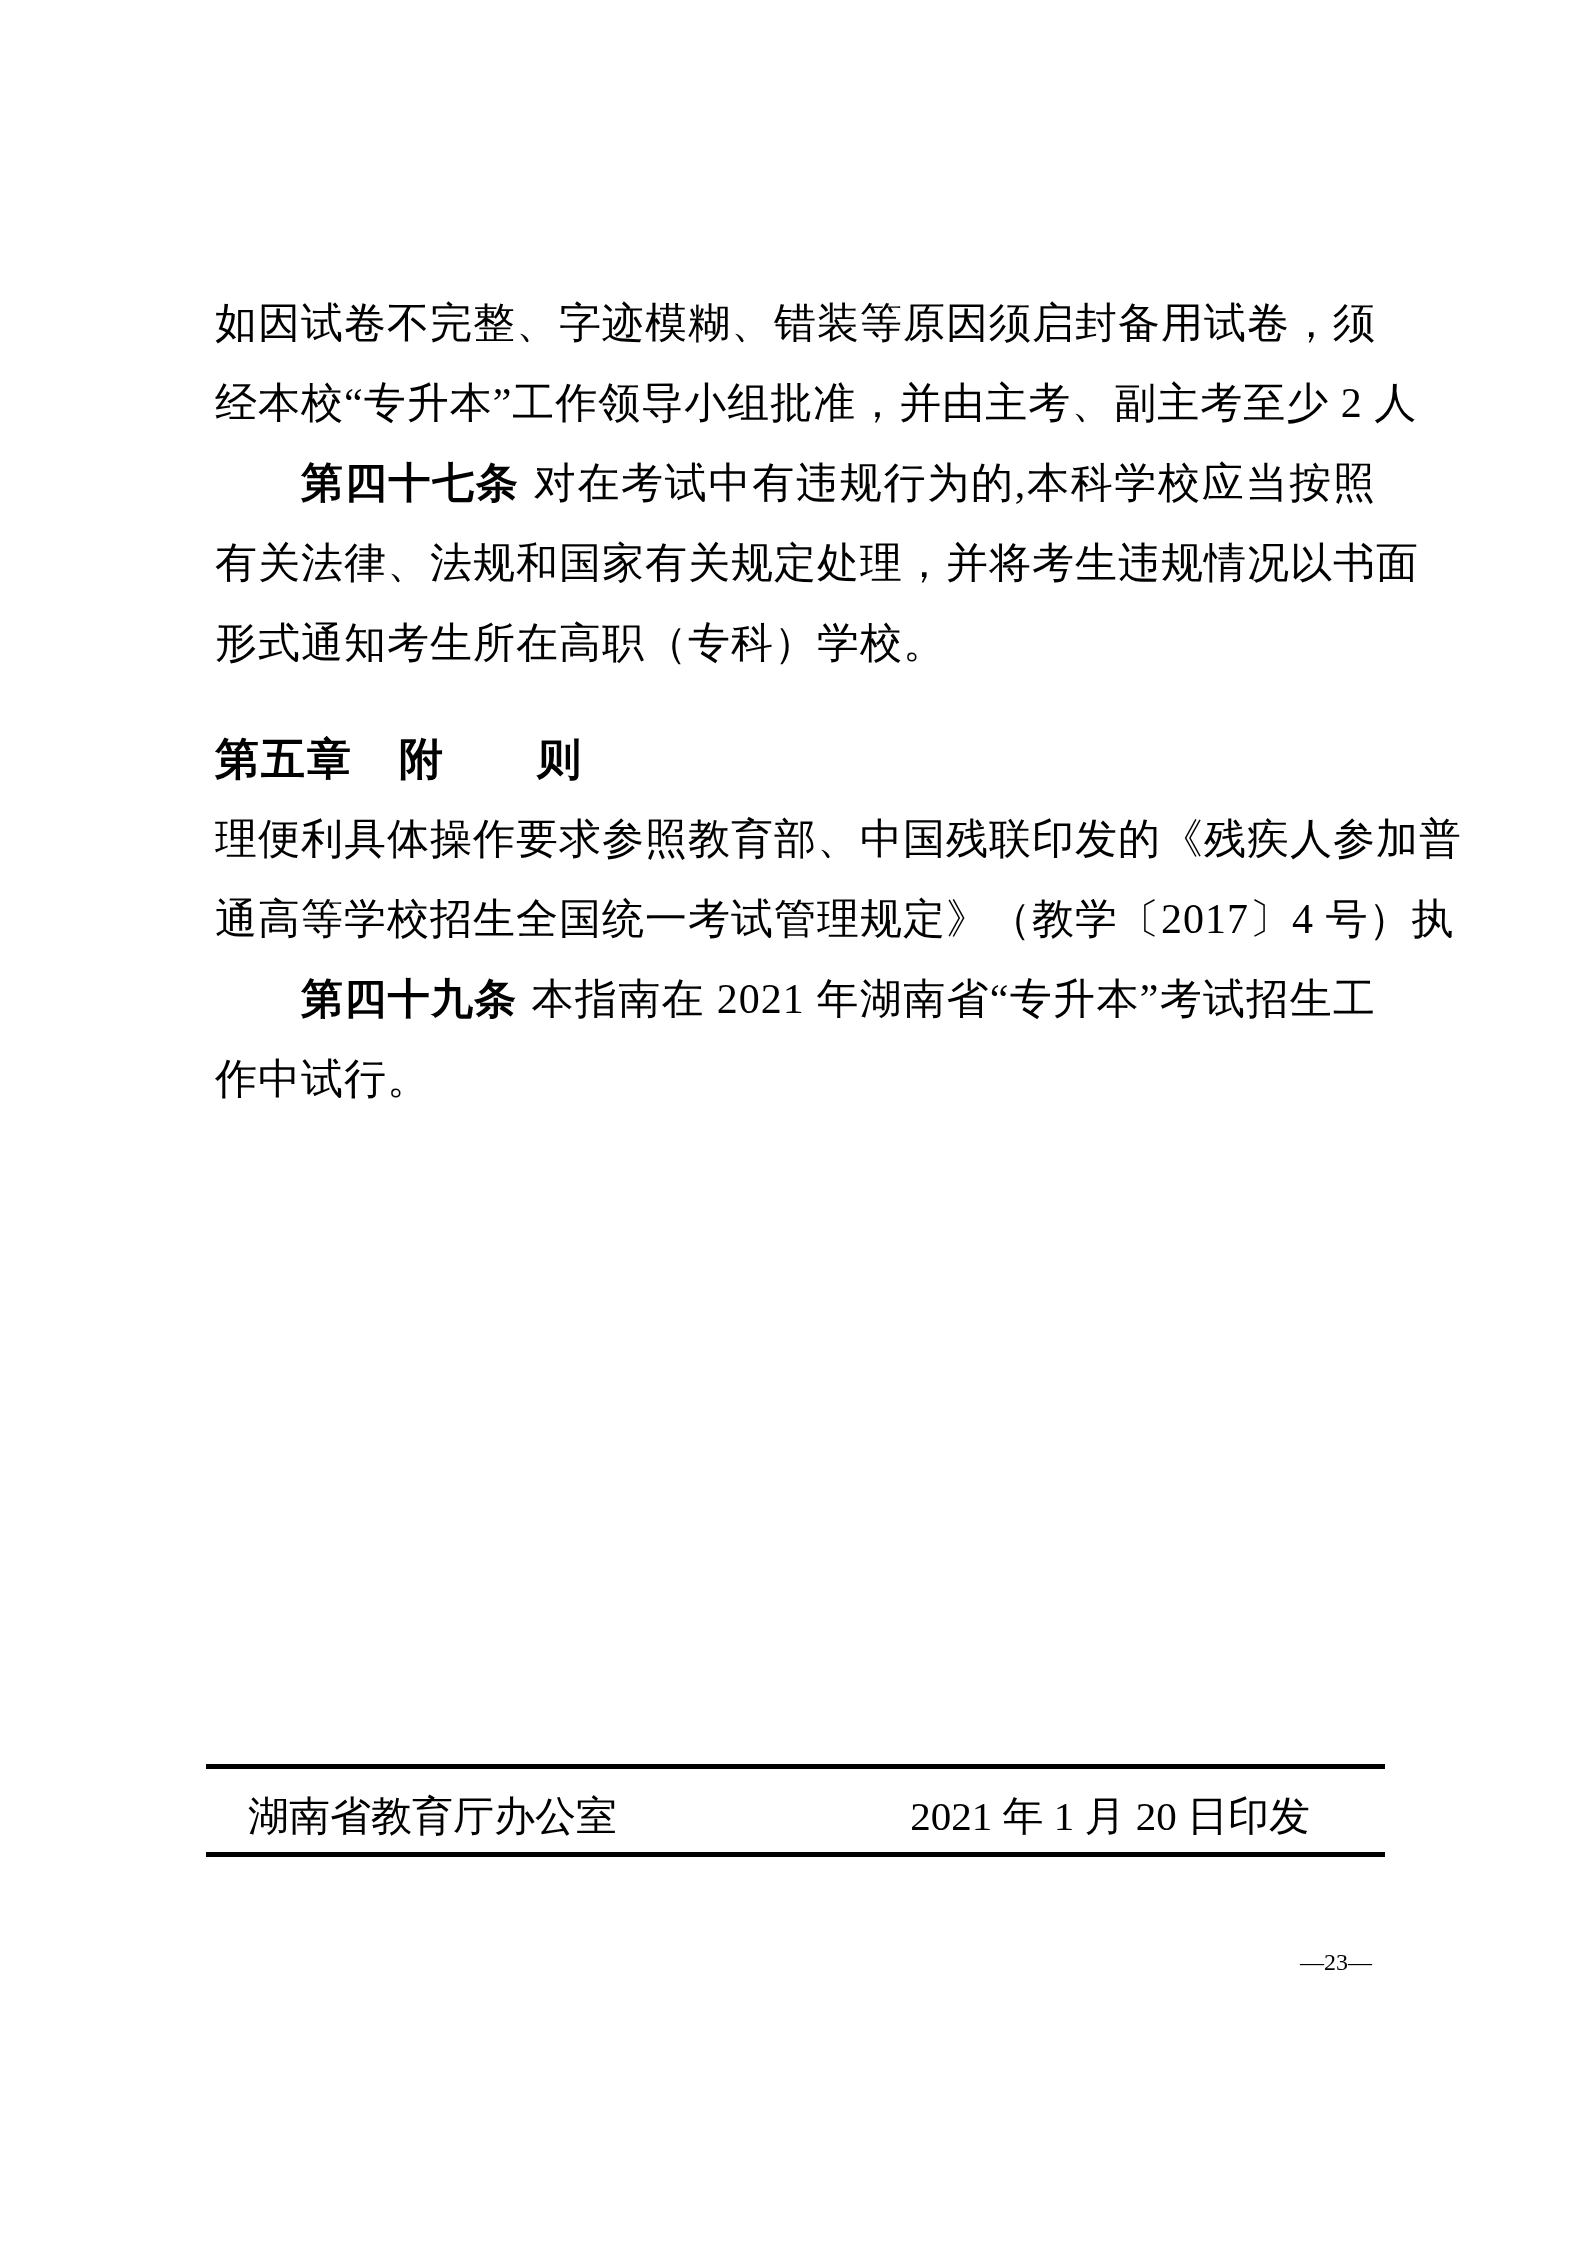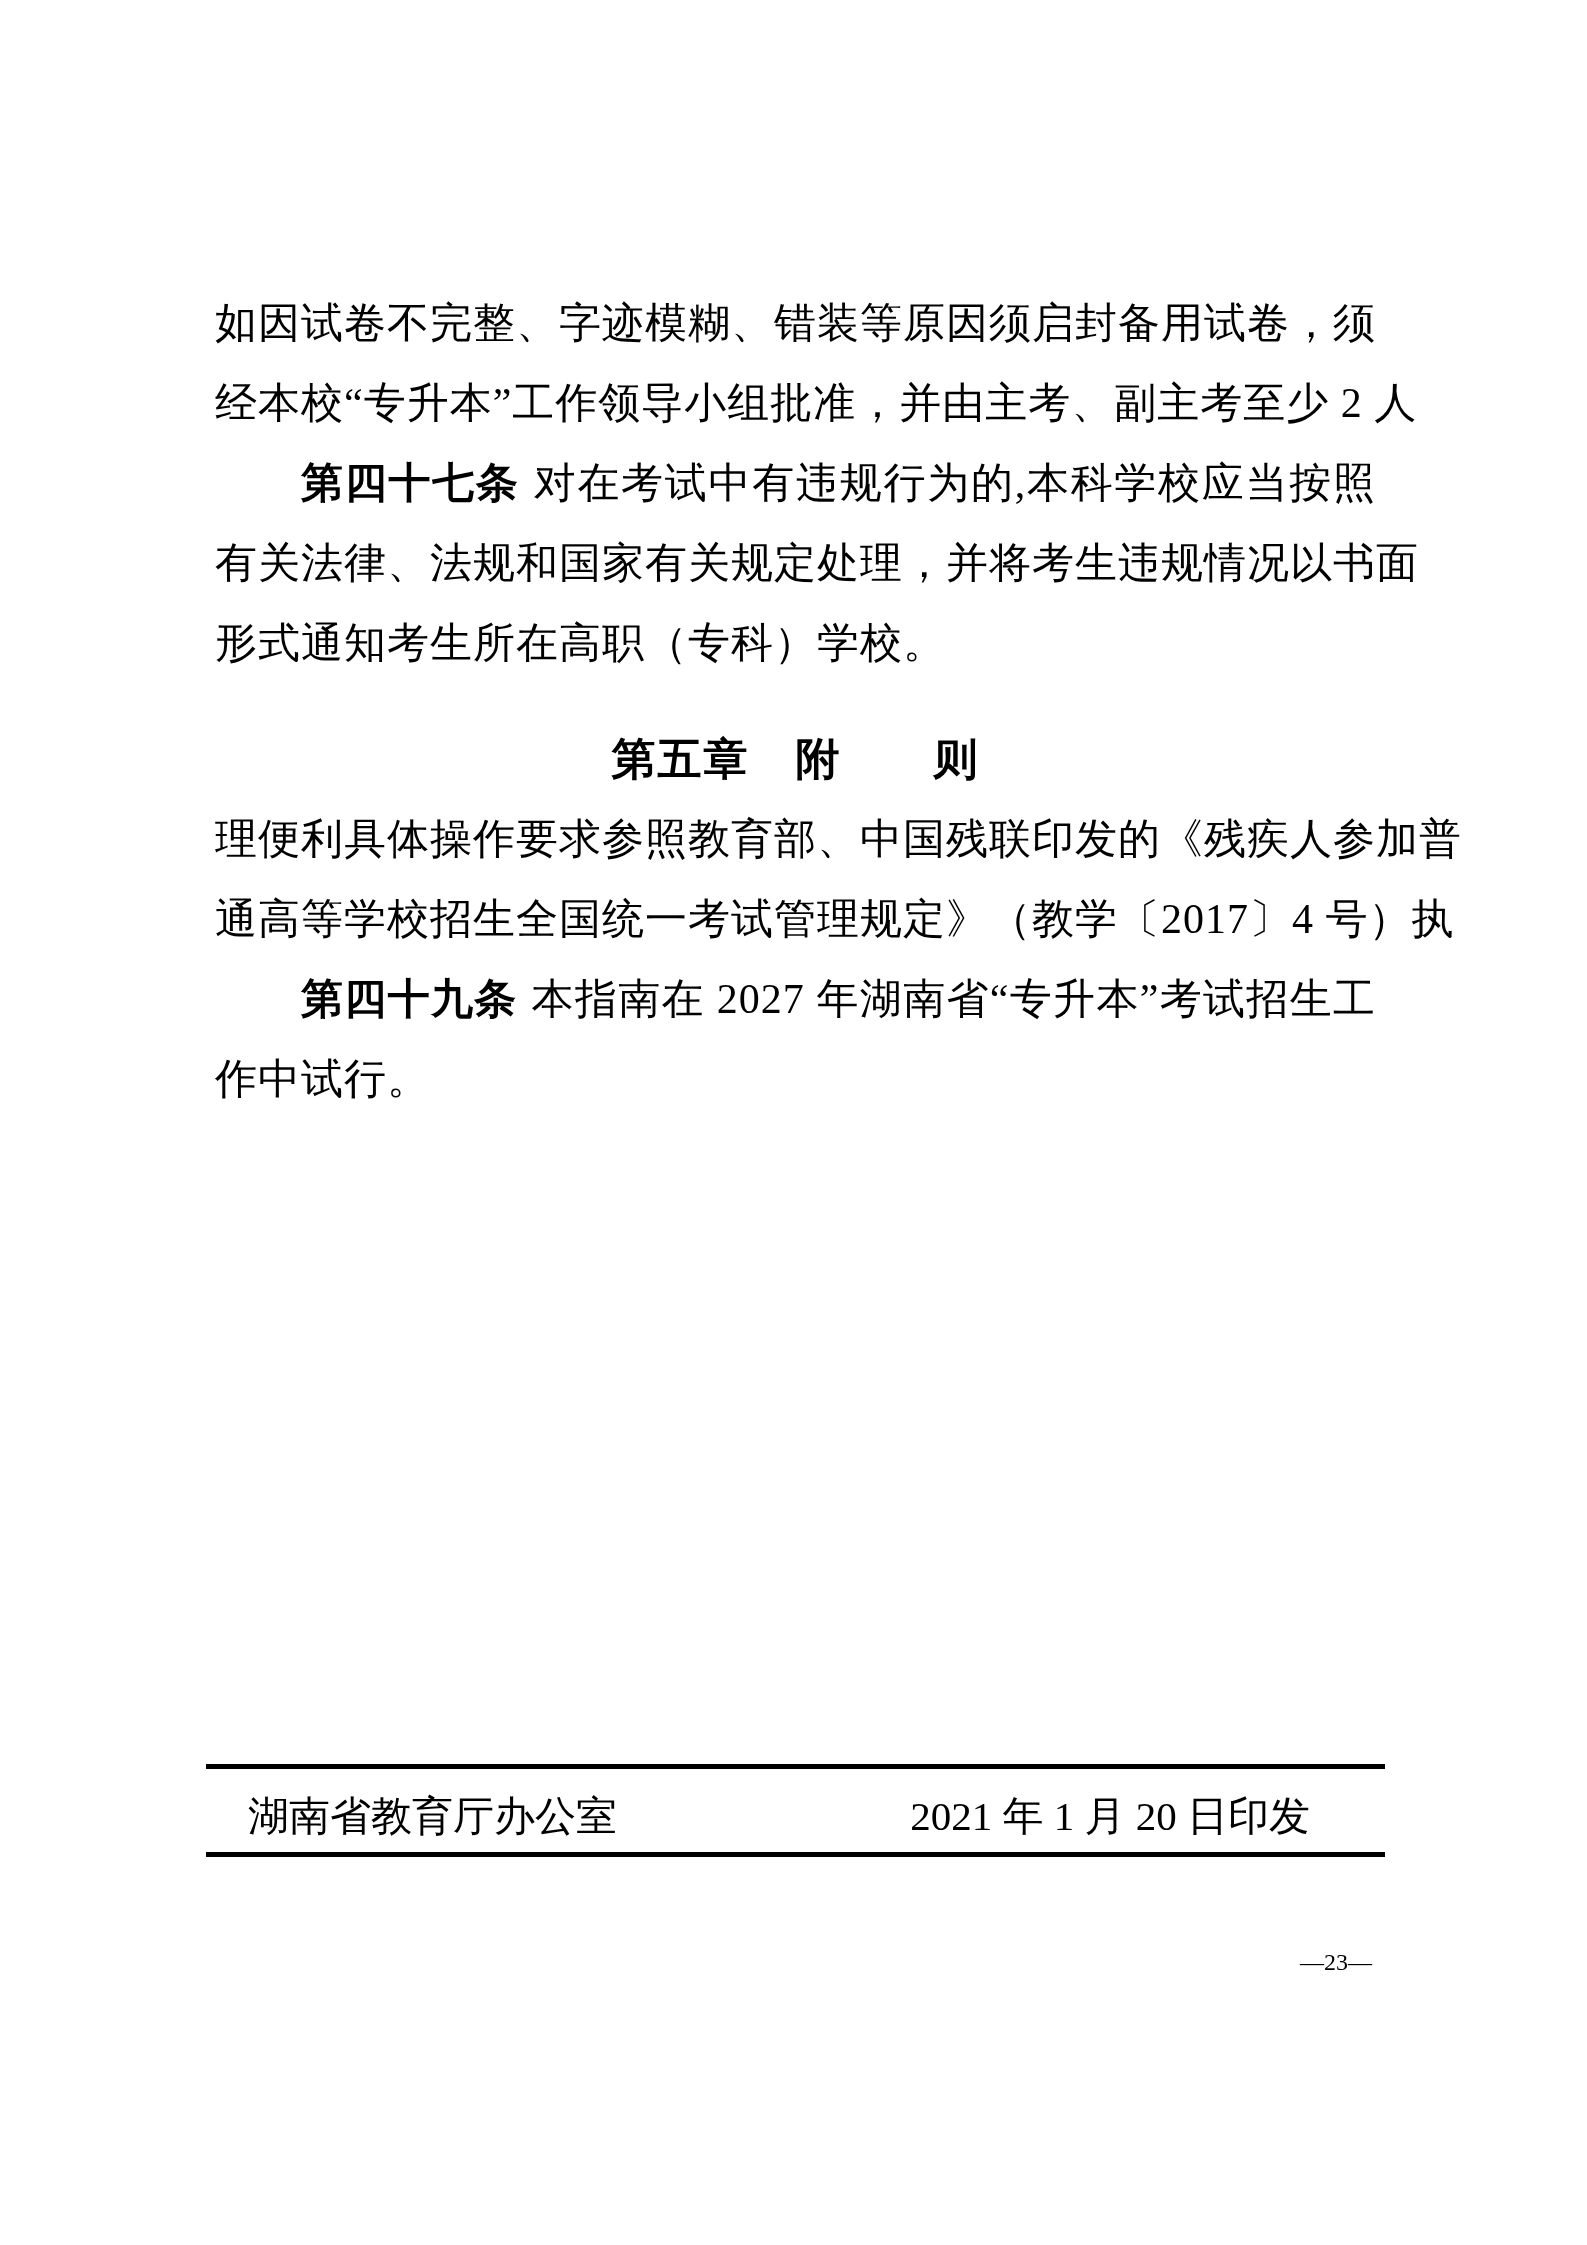--- a/index.html
+++ b/index.html
@@ -41,21 +41,21 @@
     font-family: Liberation Mono, monospace;
     margin-right: 14px;
   }
   .chapter-heading {
     height: 80px;
     line-height: 80px;
     margin-top: 36px;
     font-size: 44px;
     font-weight: bold;
     font-family: "Liberation Sans", "DejaVu Sans", sans-serif;
-    text-align: center;
+    text-align: left;
     letter-spacing: 2px;
   }
   .after-heading {
     margin-top: 46px;
   }
   .footer {
     position: absolute;
     left: 206px;
     top: 1764px;
     width: 1179px;
@@ -111,21 +111,21 @@
     <div class="chapter-heading">第五章　附　　则</div>
 
     <div class="line fill">
       <span>理便利具体操作要求参照教育部、中国残联印发的《残疾人参加普</span>
     </div>
     <div class="line fill">
       <span>通高等学校招生全国统一考试管理规定》（教学〔2017〕4 号）执</span>
     </div>
 
     <div class="line fill indent">
-      <span class="lead">第四十九条</span><span>本指南在 2027 年湖南省“专升本”考试招生工</span>
+      <span class="lead">第四十九条</span><span>本指南在 2021 年湖南省“专升本”考试招生工</span>
     </div>
     <div class="line">
       <span>作中试行。</span>
     </div>
 
   </div>
 
   <div class="footer">
     <div class="footer-rule"></div>
     <div class="footer-row">

